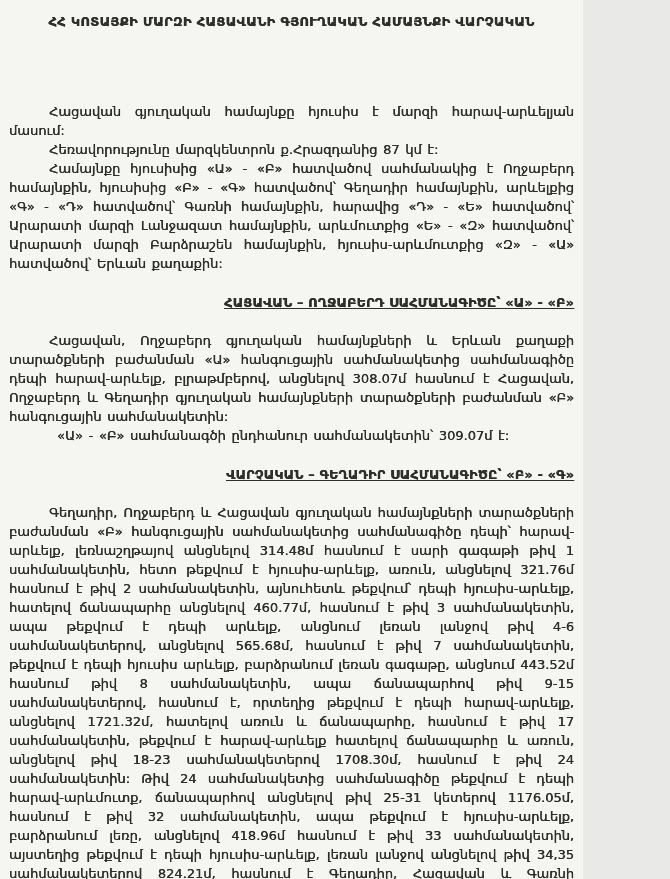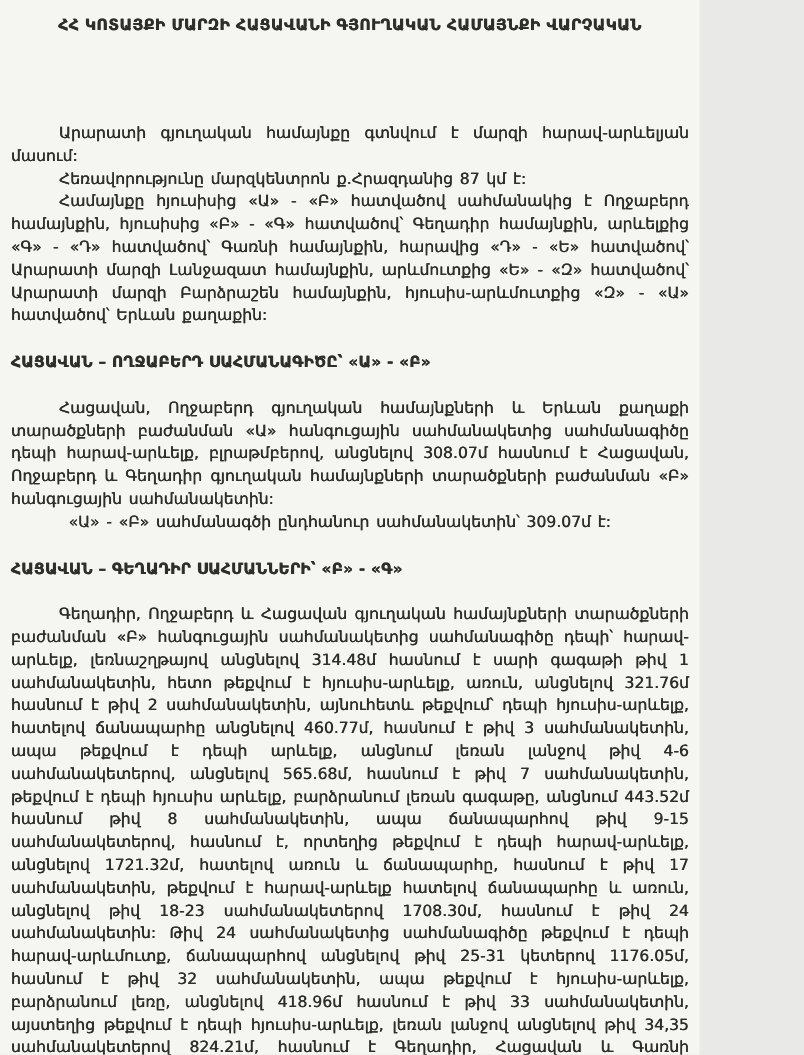--- a/index.html
+++ b/index.html
@@ -41,45 +41,46 @@
     text-align: justify;
     text-indent: 40px;
     word-spacing: 1.5px;
   }
   .para.summary {
     text-align: left;
     text-indent: 48px;
   }
   .section-heading {
     margin: 21px 0 19px 0;
-    text-align: left;
+    text-align: right;
     font-size: 12.8px;
     font-weight: bold;
     line-height: 18px;
     letter-spacing: 0.2px;
+    text-decoration: underline;
   }
 </style>
 </head>
 <body>
 
 <div class="scan-page">
 
   <h1 class="doc-title">
     <span>ՀՀ ԿՈՏԱՅՔԻ ՄԱՐԶԻ ՀԱՑԱՎԱՆԻ ԳՅՈՒՂԱԿԱՆ ՀԱՄԱՅՆՔԻ ՎԱՐՉԱԿԱՆ</span><br>
   </h1>
 
   <div class="title-gap"></div>
 
-  <p class="para">Արարատի գյուղական համայնքը գտնվում է մարզի հարավ-արևելյան մասում:</p>
+  <p class="para">Հացավան գյուղական համայնքը հյուսիս է մարզի հարավ-արևելյան մասում:</p>
   <p class="para">Հեռավորությունը մարզկենտրոն ք.Հրազդանից 87 կմ է:</p>
   <p class="para">Համայնքը հյուսիսից «Ա» - «Բ» հատվածով սահմանակից է Ողջաբերդ համայնքին, հյուսիսից «Բ» - «Գ» հատվածով՝ Գեղադիր համայնքին, արևելքից «Գ» - «Դ» հատվածով՝ Գառնի համայնքին, հարավից «Դ» - «Ե» հատվածով՝ Արարատի մարզի Լանջազատ համայնքին, արևմուտքից «Ե» - «Զ» հատվածով՝ Արարատի մարզի Բարձրաշեն համայնքին, հյուսիս-արևմուտքից «Զ» - «Ա» հատվածով՝ Երևան քաղաքին:</p>
 
   <h2 class="section-heading">ՀԱՑԱՎԱՆ – ՈՂՋԱԲԵՐԴ ՍԱՀՄԱՆԱԳԻԾԸ՝ «Ա» - «Բ»</h2>
   <p class="para">Հացավան, Ողջաբերդ գյուղական համայնքների և Երևան քաղաքի տարածքների բաժանման «Ա» հանգուցային սահմանակետից սահմանագիծը դեպի հարավ-արևելք, բլրաթմբերով, անցնելով 308.07մ հասնում է Հացավան, Ողջաբերդ և Գեղադիր գյուղական համայնքների տարածքների բաժանման «Բ» հանգուցային սահմանակետին:</p>
   <p class="para summary">«Ա» - «Բ» սահմանագծի ընդհանուր սահմանակետին՝ 309.07մ է:</p>
 
-  <h2 class="section-heading">ՀԱՑԱՎԱՆ – ԳԵՂԱԴԻՐ ՍԱՀՄԱՆՆԵՐԻ՝ «Բ» - «Գ»</h2>
+  <h2 class="section-heading">ՎԱՐՉԱԿԱՆ – ԳԵՂԱԴԻՐ ՍԱՀՄԱՆԱԳԻԾԸ՝ «Բ» - «Գ»</h2>
   <p class="para">Գեղադիր, Ողջաբերդ և Հացավան գյուղական համայնքների տարածքների բաժանման «Բ» հանգուցային սահմանակետից սահմանագիծը դեպի՝ հարավ-արևելք, լեռնաշղթայով անցնելով 314.48մ հասնում է սարի գագաթի թիվ 1 սահմանակետին, հետո թեքվում է հյուսիս-արևելք, առուն, անցնելով 321.76մ հասնում է թիվ 2 սահմանակետին, այնուհետև թեքվում՝ դեպի հյուսիս-արևելք, հատելով ճանապարհը անցնելով 460.77մ, հասնում է թիվ 3 սահմանակետին, ապա թեքվում է դեպի արևելք, անցնում լեռան լանջով թիվ 4-6 սահմանակետերով, անցնելով 565.68մ, հասնում է թիվ 7 սահմանակետին, թեքվում է դեպի հյուսիս արևելք, բարձրանում լեռան գագաթը, անցնում 443.52մ հասնում թիվ 8 սահմանակետին, ապա ճանապարհով թիվ 9-15 սահմանակետերով, հասնում է, որտեղից թեքվում է դեպի հարավ-արևելք, անցնելով 1721.32մ, հատելով առուն և ճանապարհը, հասնում է թիվ 17 սահմանակետին, թեքվում է հարավ-արևելք հատելով ճանապարհը և առուն, անցնելով թիվ 18-23 սահմանակետերով 1708.30մ, հասնում է թիվ 24 սահմանակետին: Թիվ 24 սահմանակետից սահմանագիծը թեքվում է դեպի հարավ-արևմուտք, ճանապարհով անցնելով թիվ 25-31 կետերով 1176.05մ, հասնում է թիվ 32 սահմանակետին, ապա թեքվում է հյուսիս-արևելք, բարձրանում լեռը, անցնելով 418.96մ հասնում է թիվ 33 սահմանակետին, այստեղից թեքվում է դեպի հյուսիս-արևելք, լեռան լանջով անցնելով թիվ 34,35 սահմանակետերով 824.21մ, հասնում է Գեղադիր, Հացավան և Գառնի գյուղական համայնքների տարածքների բաժանման «Գ» հանգուցային կետին:</p>
   <p class="para summary">«Բ»-«Գ» սահմանագծի ընդհանուր երկարությունը 7955.05մ է :</p>
 
   <h2 class="section-heading">ՈՂՋԱԲԵՐԴ – ԳԱՌՆԻ ՍԱՀՄԱՆԱԳԻԾԸ՝ «Գ» - «Դ»</h2>
 
 </div>
 
 </body></html>

